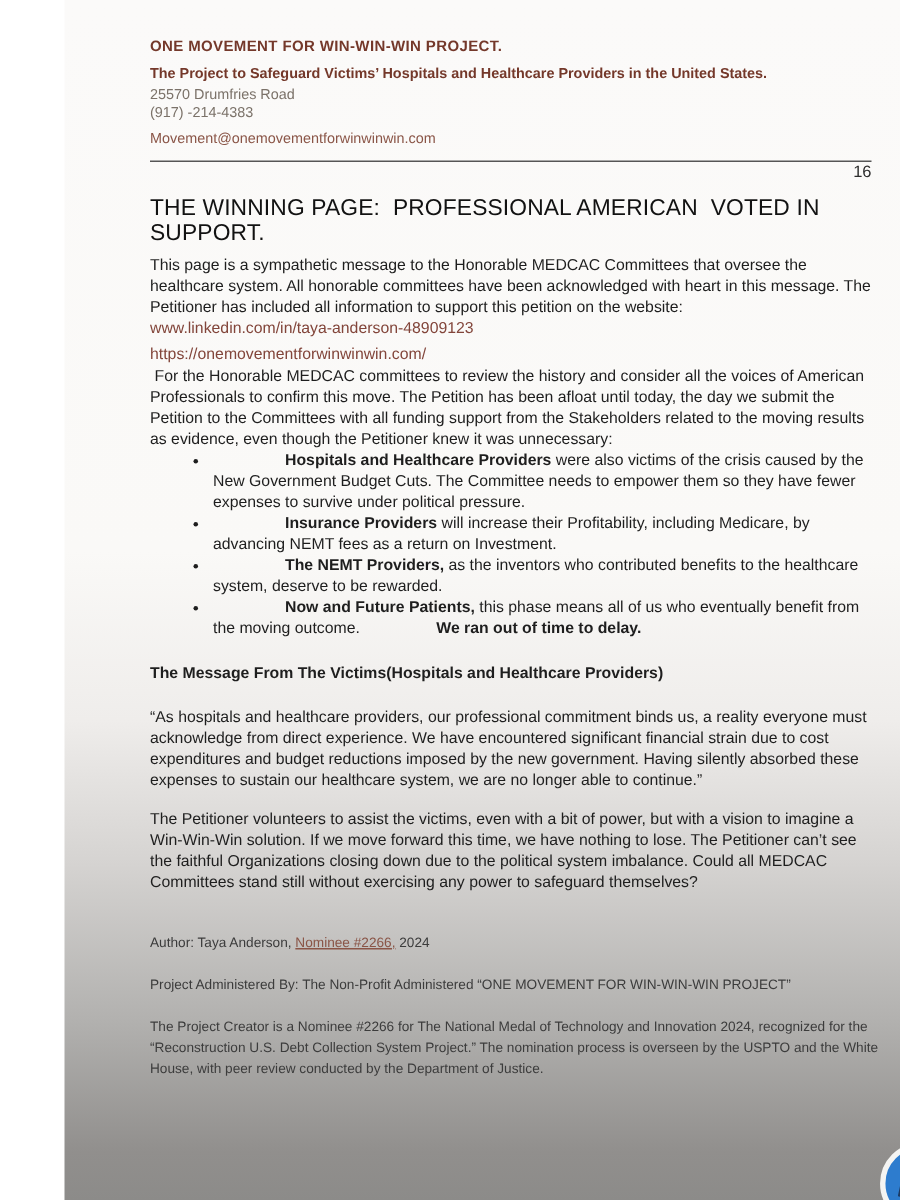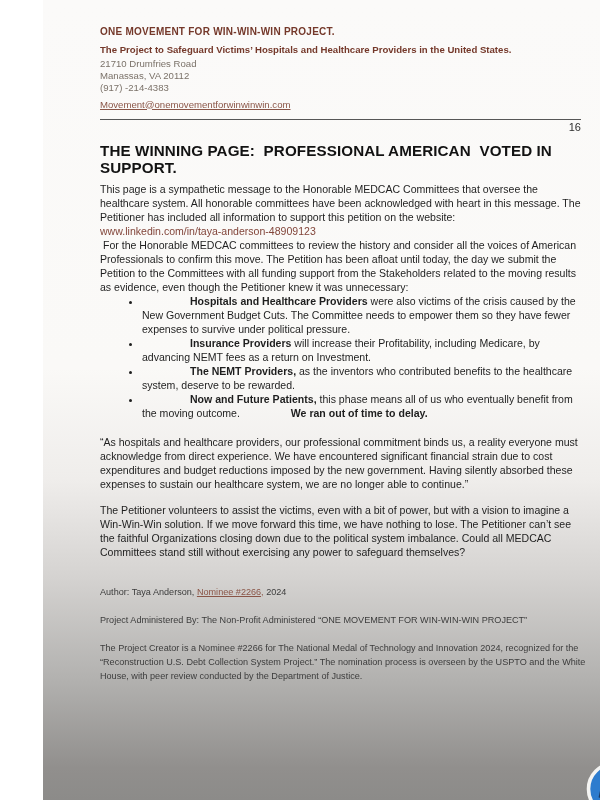--- a/index.html
+++ b/index.html
@@ -11,26 +11,26 @@
       #fbfaf9 0%, #faf9f7 46%, #efedeb 60%, #d5d3d1 72%, #b2b1af 85%, #918f8d 96%, #8c8b89 100%);
     margin-left: 43px;
   }
 
   .page-content { padding:26px 55px 0 57px; width:488px; }
 
   
   .org-name   { font-size:10px;  font-weight:bold; color:#74382a; letter-spacing:.25px; margin:0 0 7px 0; }
   .tagline    { font-size:9.6px; font-weight:bold; color:#74382a; margin:0 0 2.5px 0; }
   .addr       { font-size:9.6px; color:#7b7269; line-height:12px; margin:0; }
-  .email-link { font-size:9.6px; color:#8a5547; text-decoration:underline; display:inline-block; margin-top:1px; cursor:pointer; }
+  .email-link { font-size:9.6px; color:#8a5547; display:inline-block; margin-top:1px; cursor:pointer; }
   .divider    { border:none; border-top:1.3px solid #565656; margin:7px 0 0 0; width:481px; }
   .page-number{ width:481px; text-align:right; font-size:11px; color:#2d2d2d; margin:1px 0 0 0; }
 
   
-  .doc-title  { font-size:15.2px; font-weight:bold; color:#121212; margin:9px 0 6px 0; white-space:pre-wrap; letter-spacing:.1px; }
+  .doc-title  { font-size:15.2px; font-weight:normal; color:#121212; margin:9px 0 6px 0; white-space:pre-wrap; letter-spacing:.1px; }
   .body-text  { font-size:10.55px; line-height:14px; color:#1e1e1e; }
   .body-text p { margin:0; }
   .b { font-weight:bold;padding-left:48px; }
 
   .weblink    { color:#82453a; text-decoration:none; display:block; cursor:pointer; }
   .site-link  { margin:3px 0 1px 0; }
   .review-para{ text-indent:3px; }
 
   ul.bullet-list { margin:0; padding:0 0 0 41px; list-style:disc; }
   ul.bullet-list li { padding-left:1px; }
@@ -52,42 +52,43 @@
 </style>
 </head>
 <body>
 
 <div id="screen">
   <div class="page-content">
 
     <div>
       <p class="org-name">ONE MOVEMENT FOR WIN-WIN-WIN PROJECT.</p>
       <p class="tagline">The Project to Safeguard Victims’ Hospitals and Healthcare Providers in the United States.</p>
-      <p class="addr">21710 Drumfries Road</p>
-      <p class="addr">Manassas, VA 20112</p>
+      <p class="addr">25570 Drumfries Road</p>
       <p class="addr">(917) -214-4383</p>
       <a class="email-link">Movement@onemovementforwinwinwin.com</a>
       <hr class="divider">
       <p class="page-number">16</p>
     </div>
 
     <h1 class="doc-title">THE WINNING PAGE:  PROFESSIONAL AMERICAN  VOTED IN SUPPORT.</h1>
 
     <div class="body-text">
       <p>This page is a sympathetic message to the Honorable MEDCAC Committees that oversee the healthcare system. All honorable committees have been acknowledged with heart in this message. The Petitioner has included all information to support this petition on the website:</p>
       <a class="weblink">www.linkedin.com/in/taya-anderson-48909123</a>
+      <a class="weblink site-link">https://onemovementforwinwinwin.com/</a>
       <p class="review-para">For the Honorable MEDCAC committees to review the history and consider all the voices of American Professionals to confirm this move. The Petition has been afloat until today, the day we submit the Petition to the Committees with all funding support from the Stakeholders related to the moving results as evidence, even though the Petitioner knew it was unnecessary:</p>
 
       <ul class="bullet-list">
         <li><span class="b">Hospitals and Healthcare Providers</span><span> were also victims of the crisis caused by the New Government Budget Cuts. The Committee needs to empower them so they have fewer expenses to survive under political pressure.</span><span class="b"></span></li>
         <li><span class="b">Insurance Providers</span><span> will increase their Profitability, including Medicare, by advancing NEMT fees as a return on Investment.</span><span class="b"></span></li>
         <li><span class="b">The NEMT Providers,</span><span> as the inventors who contributed benefits to the healthcare system, deserve to be rewarded.</span><span class="b"></span></li>
         <li><span class="b">Now and Future Patients,</span><span> this phase means all of us who eventually benefit from the moving outcome. </span><span class="b">We ran out of time to delay.</span></li>
       </ul>
 
+      <p class="victims-heading">The Message From The Victims(Hospitals and Healthcare Providers)</p>
       <p class="quote-para">“As hospitals and healthcare providers, our professional commitment binds us, a reality everyone must acknowledge from direct experience. We have encountered significant financial strain due to cost expenditures and budget reductions imposed by the new government. Having silently absorbed these expenses to sustain our healthcare system, we are no longer able to continue.”</p>
       <p class="petitioner-para">The Petitioner volunteers to assist the victims, even with a bit of power, but with a vision to imagine a Win-Win-Win solution. If we move forward this time, we have nothing to lose. The Petitioner can’t see the faithful Organizations closing down due to the political system imbalance. Could all MEDCAC Committees stand still without exercising any power to safeguard themselves?</p>
     </div>
 
     <div class="footer">
       <p class="author-line"><span>Author: Taya Anderson, </span><a class="author-link">Nominee #2266,</a><span> 2024</span></p>
       <p class="admin-line">Project Administered By: The Non-Profit Administered “ONE MOVEMENT FOR WIN-WIN-WIN PROJECT”</p>
       <p class="creator-note">The Project Creator is a Nominee #2266 for The National Medal of Technology and Innovation 2024, recognized for the “Reconstruction U.S. Debt Collection System Project.” The nomination process is overseen by the USPTO and the White House, with peer review conducted by the Department of Justice.</p>
     </div>
   </div>

